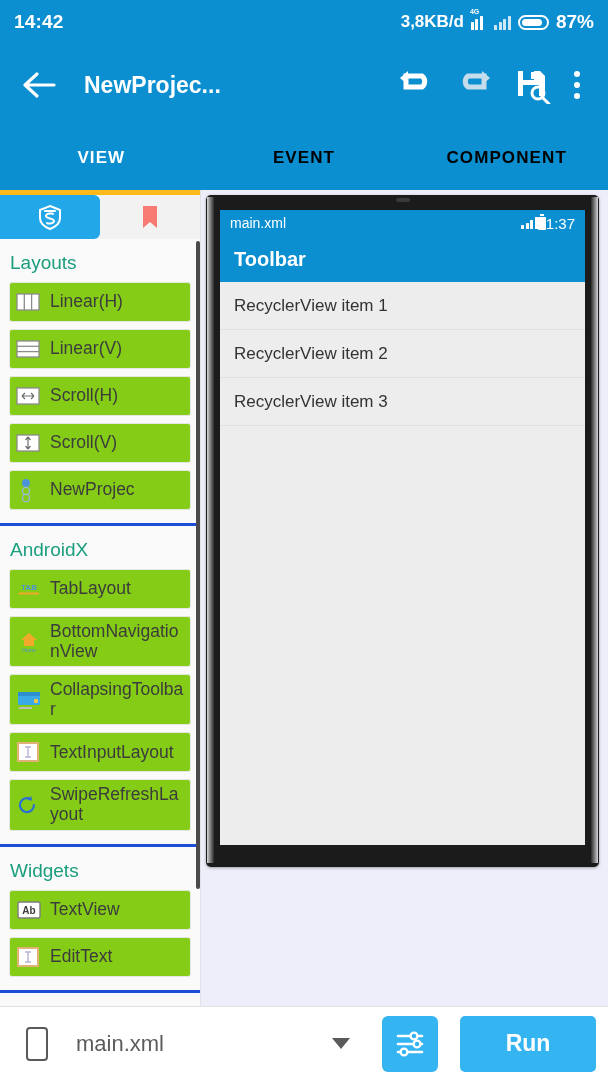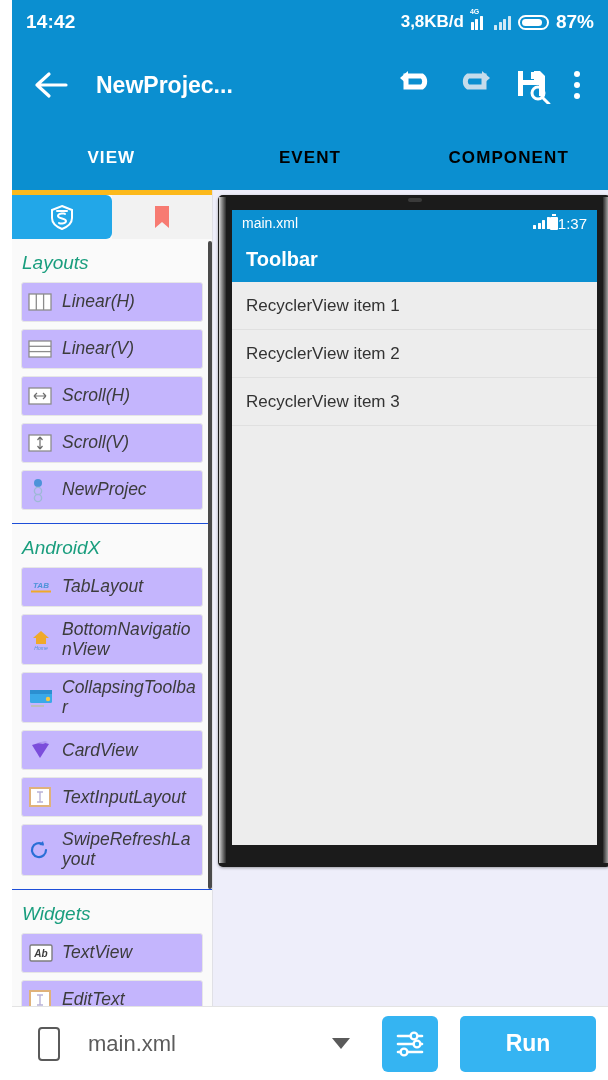--- a/index.html
+++ b/index.html
@@ -2,21 +2,21 @@
 <html><head>
 <meta charset="utf-8">
 <style>
   * { box-sizing: border-box; margin: 0; padding: 0; }
   html, body {
     width: 608px; height: 1080px;
     font-family: "Liberation Sans", sans-serif;
     background: #ffffff;
     overflow: hidden;
   }
-  #app { position: relative; width: 608px; height: 1080px; display: flex; flex-direction: column; padding-left: 12px; }
+  #app { position: relative; width: 608px; height: 1080px; display: flex; flex-direction: column; }
 
   
   .statusbar {
     height: 44px; background: #0b8fd0; color: #ffffff;
     display: flex; align-items: center; justify-content: space-between;
     padding: 0 14px; flex: 0 0 44px;
   }
   .status-clock { font-size: 19px; font-weight: bold; letter-spacing: 0.2px; }
   .status-right { display: flex; align-items: center; gap: 7px; }
   .status-net { font-size: 17px; font-weight: bold; }
@@ -65,23 +65,23 @@
   .sb-tabs { display: flex; height: 44px; }
   .sb-tab {
     flex: 1 1 0; display: flex; align-items: center; justify-content: center;
     cursor: pointer;
   }
   .sb-tab.sel { background: #22a7e8; border-radius: 0 6px 6px 0; }
   .sb-tab.unsel { background: #f2f2f2; }
 
   .sb-scroll { position: absolute; top: 44px; left: 0; right: 0; bottom: 0; overflow: hidden; }
   .sb-section { font-size: 19px; color: #1a9e7e; padding: 13px 0 8px 10px; font-weight: normal; }
-  .sb-group { padding-bottom: 6px; border-bottom: 1px solid #1d4ed8; font-style: italic; }
+  .sb-group { padding-bottom: 6px; border-bottom: 3px solid #1d4ed8; }
   .sb-item {
-    background: #c4b5fd; border: 1px solid #e6e6e6; border-radius: 3px;
+    background: #84cc16; border: 1px solid #e6e6e6; border-radius: 3px;
     margin: 0 9px 7px 9px; min-height: 40px;
     display: flex; align-items: center; gap: 8px; padding: 5px 6px;
     cursor: pointer;
   }
   .sb-item .ico { flex: 0 0 26px; width: 26px; height: 26px; display:flex; align-items:center; }
   .sb-item .lbl { font-size: 17.5px; color: #3c3c3c; line-height: 1.12; word-break: break-all; }
 
   .sb-scrollbar {
     position: absolute; right: 0px; top: 46px; width: 4px; height: 648px;
     background: #4a4a4a; border-radius: 2px;
@@ -340,29 +340,20 @@
               <svg width="26" height="22" viewBox="0 0 26 22">
                 <rect x="2" y="3" width="22" height="13" rx="1.5" fill="#3aa9e8"></rect>
                 <rect x="2" y="3" width="22" height="4" fill="#2b8fd0"></rect>
                 <circle cx="20" cy="12" r="2.2" fill="#f5c842"></circle>
                 <line x1="3" y1="19" x2="16" y2="19" stroke="#bdbdbd" stroke-width="2"></line>
               </svg>
             </span>
             <span class="lbl">CollapsingToolbar</span>
           </div>
 
-          <div class="sb-item">
-            <span class="ico">
-              <svg width="26" height="22" viewBox="0 0 26 22">
-                <path d="M4 6 L14 3 L21 5 L12 19 Z" fill="#7b4ddb"></path>
-                <path d="M9 4 L17 2 L20 3 L15 5 Z" fill="#b09bf0"></path>
-              </svg>
-            </span>
-            <span class="lbl">CardView</span>
-          </div>
 
           <div class="sb-item">
             <span class="ico">
               <svg width="24" height="22" viewBox="0 0 24 22">
                 <rect x="2" y="2" width="20" height="18" fill="#fff" stroke="#e0b27a" stroke-width="2"></rect>
                 <path d="M9 6 H15 M12 6 V16 M9 16 H15" stroke="#b9b2d8" stroke-width="1.4" fill="none"></path>
               </svg>
             </span>
             <span class="lbl">TextInputLayout</span>
           </div>

